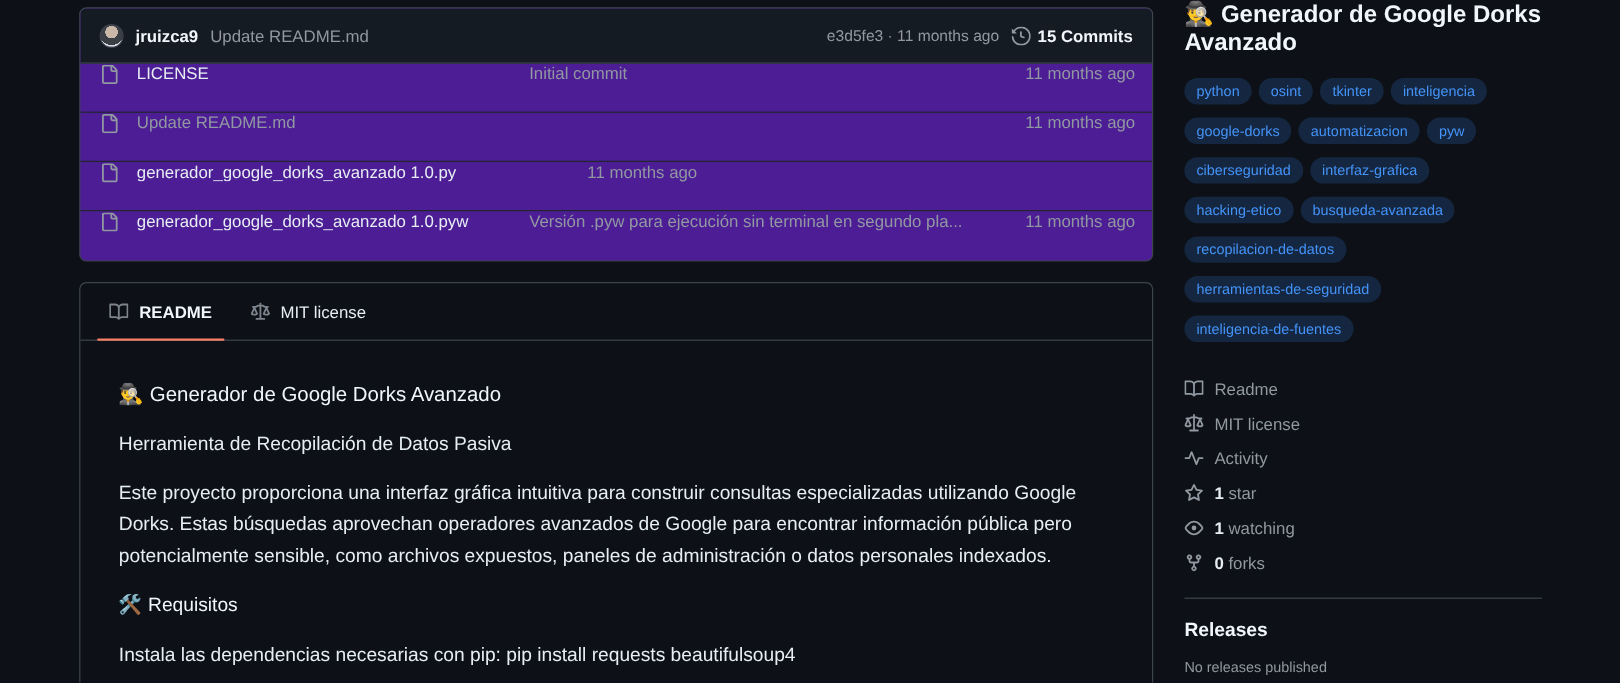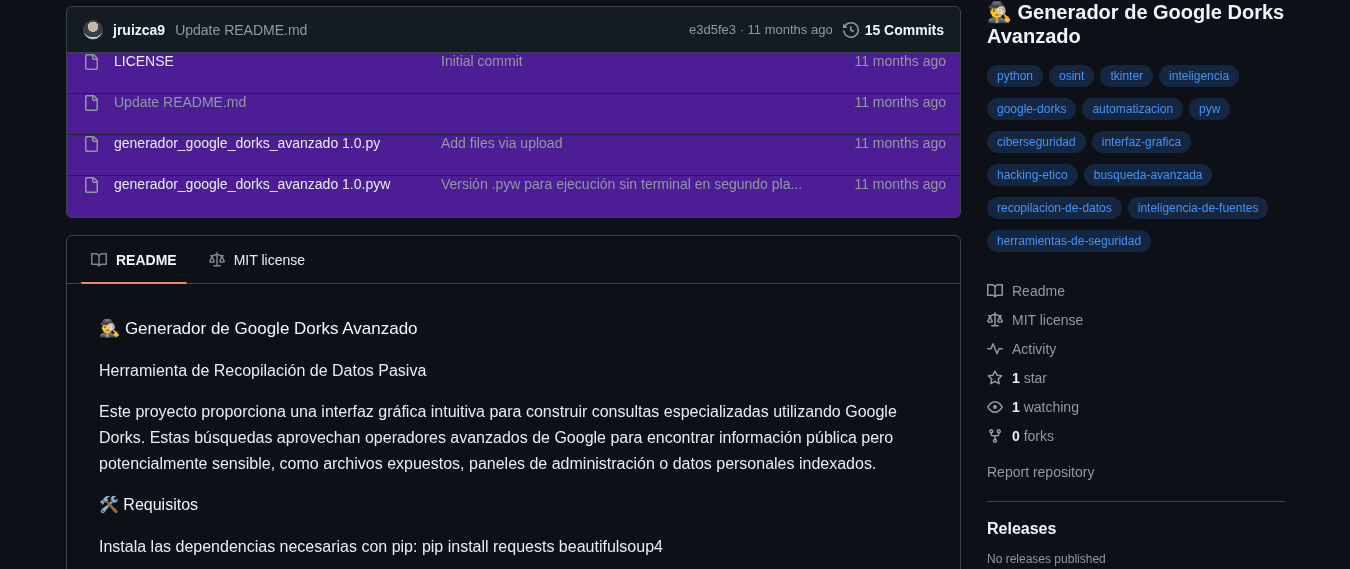--- a/index.html
+++ b/index.html
@@ -122,21 +122,20 @@
               <use href="#i-file"></use>
             </svg></span>
         <span class="file-msg">Update README.md</span>
         <span class="file-date">11 months ago</span>
       </div>
       <div class="file-row">
         <span class="file-icon-wrap"><svg class="oct" width="16" height="16">
               <use href="#i-file"></use>
             </svg></span>
         <span class="file-name">generador_google_dorks_avanzado 1.0.py</span>
-        <span class="file-msg">Add files via upload</span>
         <span class="file-date">11 months ago</span>
       </div>
       <div class="file-row">
         <span class="file-icon-wrap"><svg class="oct" width="16" height="16">
               <use href="#i-file"></use>
             </svg></span>
         <span class="file-name">generador_google_dorks_avanzado 1.0.pyw</span>
         <span class="file-msg">Versión .pyw para ejecución sin terminal en segundo pla...</span>
         <span class="file-date">11 months ago</span>
       </div>
@@ -176,22 +175,22 @@
       <span class="topic">tkinter</span>
       <span class="topic">inteligencia</span>
       <span class="topic">google-dorks</span>
       <span class="topic">automatizacion</span>
       <span class="topic">pyw</span>
       <span class="topic">ciberseguridad</span>
       <span class="topic">interfaz-grafica</span>
       <span class="topic">hacking-etico</span>
       <span class="topic">busqueda-avanzada</span>
       <span class="topic">recopilacion-de-datos</span>
+      <span class="topic">herramientas-de-seguridad</span>
       <span class="topic">inteligencia-de-fuentes</span>
-      <span class="topic">herramientas-de-seguridad</span>
     </div>
 
     <div class="sb-meta">
       <div class="sb-item">
         <svg class="oct" width="16" height="16">
             <use href="#i-book"></use>
           </svg>
         <span>Readme</span>
       </div>
       <div class="sb-item">
@@ -219,21 +218,20 @@
         <span><span class="count">1</span> <span>watching</span></span>
       </div>
       <div class="sb-item">
         <svg class="oct" width="16" height="16">
             <use href="#i-fork"></use>
           </svg>
         <span><span class="count">0</span> <span>forks</span></span>
       </div>
     </div>
 
-    <div class="sb-report">Report repository</div>
 
     <hr class="sb-divider">
 
     <div class="sb-releases-h">Releases</div>
     <div class="sb-releases-empty">No releases published</div>
   </div>
 
 </div>
 
 </body></html>

